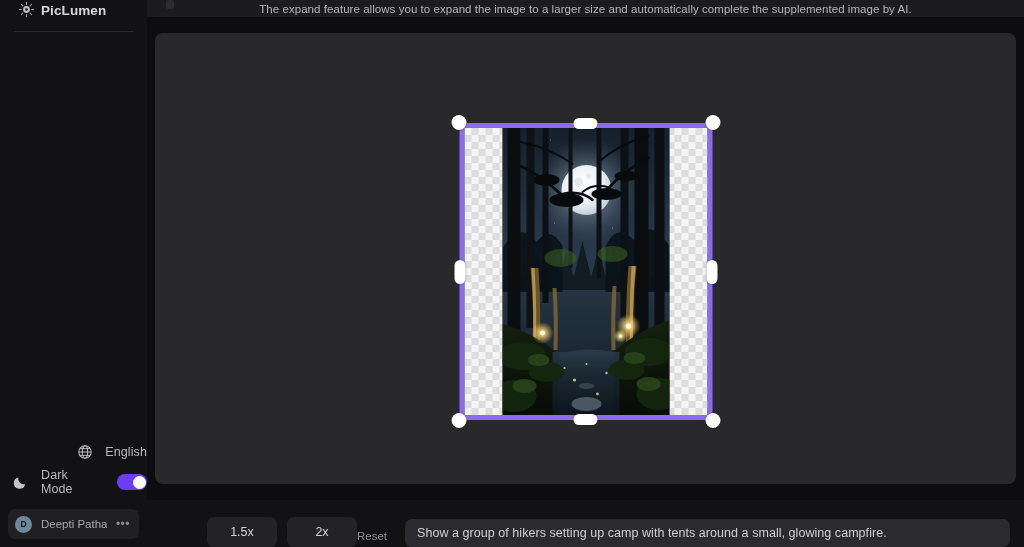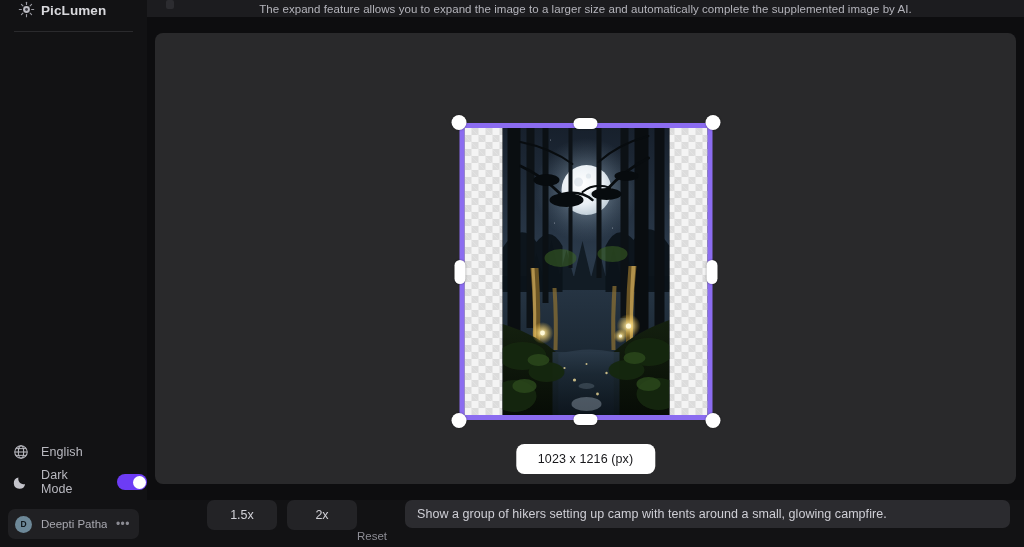--- a/index.html
+++ b/index.html
@@ -84,20 +84,21 @@
   .sidebar-spacer { flex: 1 1 auto; }
 
   .util { padding: 0 0 6px 0; }
   .util-item {
     height: 30px;
     display: flex;
     align-items: center;
     gap: 12px;
     padding-left: 13px;
     cursor: pointer;
+    justify-content: flex-end;
   }
   .util-item .util-label {
     font-size: 12.5px;
     color: #b9b9c0;
     letter-spacing: .1px;
   }
   .util-ico { width: 16px; height: 16px; flex: 0 0 16px; display:block; }
   .ext-ico { width: 10px; height: 10px; display:block; opacity: .75; }
   .toggle {
     width: 30px; height: 16px;
@@ -271,21 +272,21 @@
     padding: 8px 22px;
     white-space: nowrap;
     letter-spacing: .1px;
   }
 
   
   .footer {
     height: 47px;
     background: #121214;
     display: flex;
-    align-items: flex-start;
+    align-items: flex-end;
     padding: 0 14px 0 60px;
     gap: 0;
     position: relative;
   }
   .zoom-btn {
     width: 70px; height: 30px;
     background: #232326;
     border-radius: 7px;
     color: #d2d2d8;
     font-size: 12.5px;
@@ -570,21 +571,20 @@
           <span class="handle corner h-tl"></span>
           <span class="handle edge-h h-tc"></span>
           <span class="handle corner h-tr"></span>
           <span class="handle edge-v h-lc"></span>
           <span class="handle edge-v h-rc"></span>
           <span class="handle corner h-bl"></span>
           <span class="handle edge-h h-bc"></span>
           <span class="handle corner h-br"></span>
         </div>
 
-        <div class="size-pill">1023 x 1216 (px)</div>
       </div>
     </div>
 
     <div class="footer">
       <button class="zoom-btn">1.5x</button>
       <button class="zoom-btn">2x</button>
       <span class="reset-btn">Reset</span>
       <input class="prompt" type="text" value="Show a group of hikers setting up camp with tents around a small, glowing campfire." style="">
     </div>
   </section>

